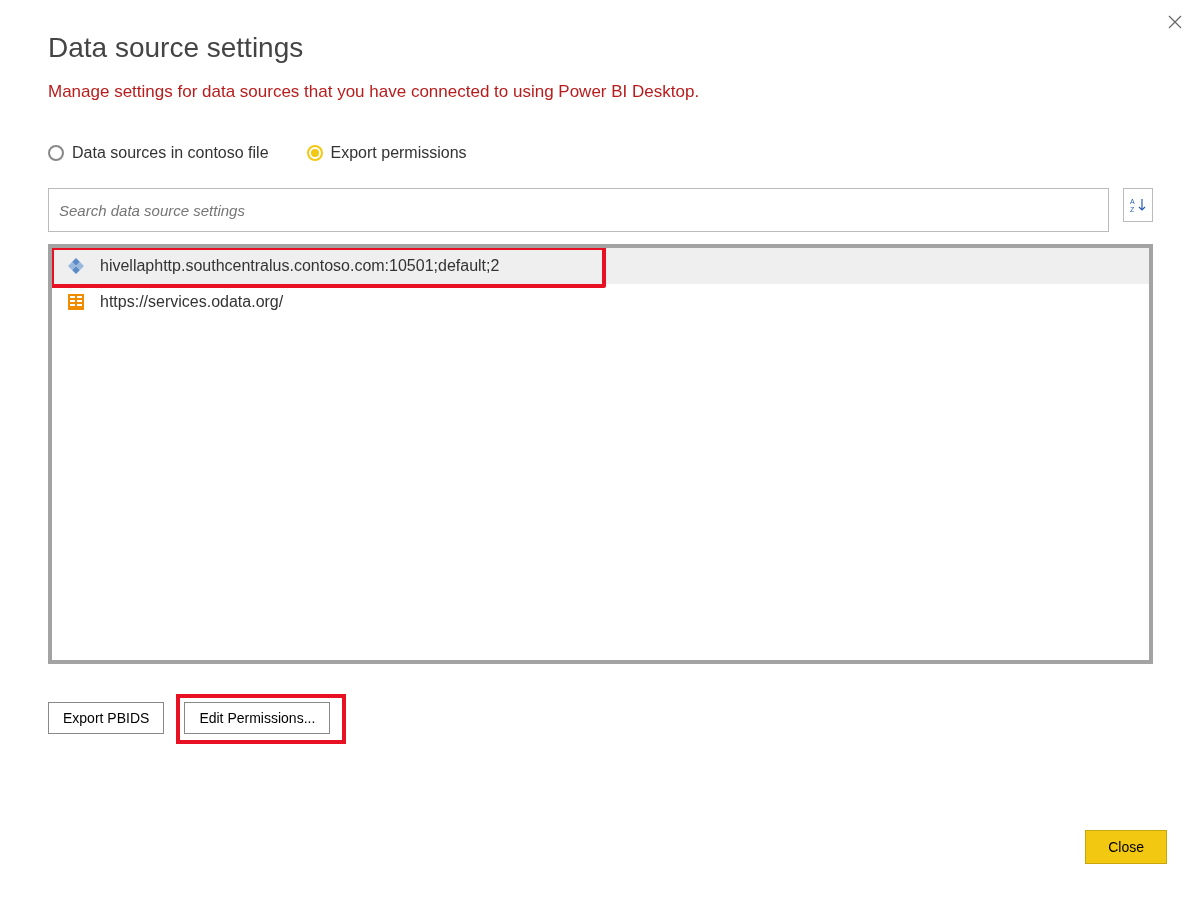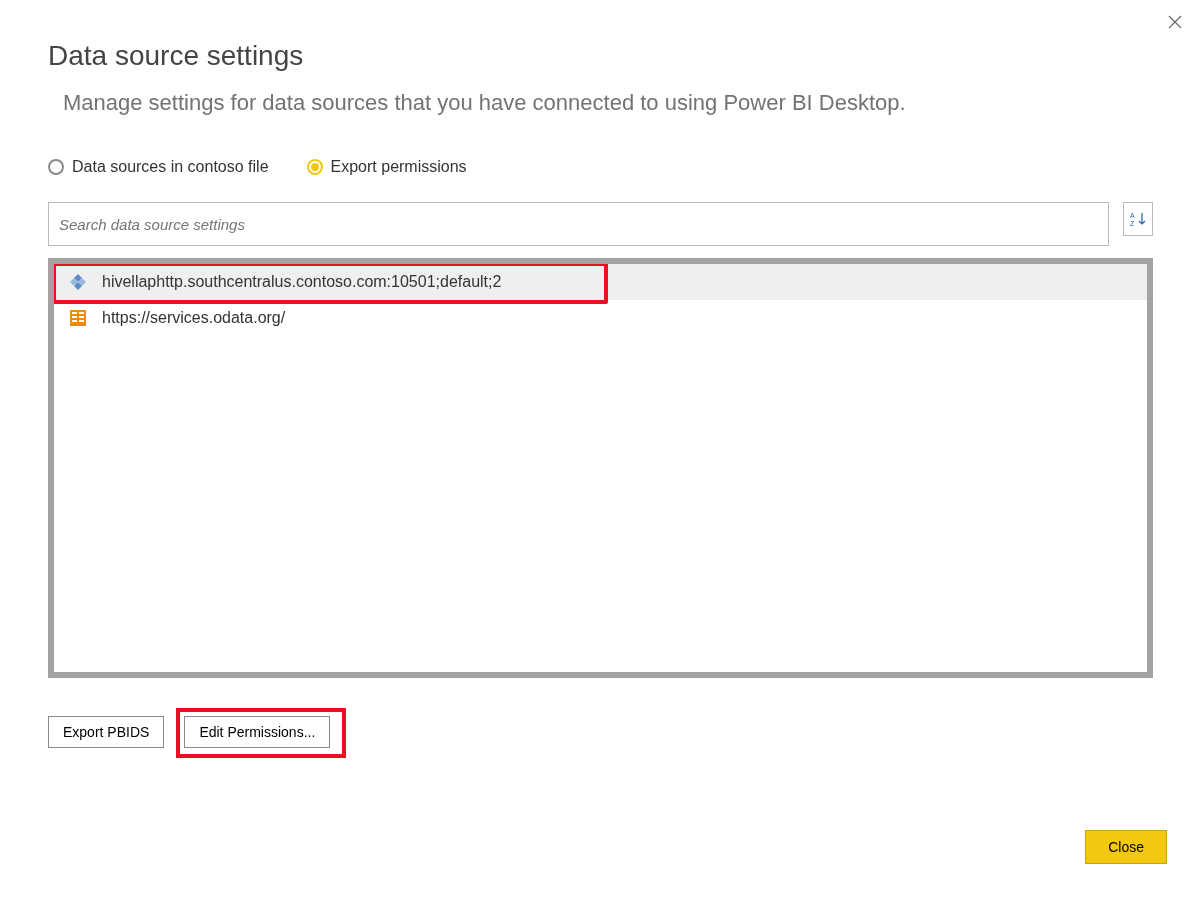--- a/index.html
+++ b/index.html
@@ -1,32 +1,32 @@
 <!DOCTYPE html>
 <html><head>
 <meta charset="utf-8">
 <style>
   * { box-sizing: border-box; font-family: "Segoe UI", -apple-system, sans-serif; }
   body { margin: 0; background: #fff; width: 1201px; height: 904px; position: relative; color: #333; }
-  .dialog { position: relative; width: 100%; height: 100%; padding: 40px 48px 30px 48px; }
+  .dialog { position: relative; width: 100%; height: 100%; padding: 32px 48px 30px 48px; }
   .close-x { position: absolute; top: 14px; right: 18px; cursor: pointer; }
   .title { font-size: 28px; font-weight: 400; color: #444; margin-bottom: 18px; }
-  .subtitle { font-size: 22px; color: #737373; margin-bottom: 42px; margin-left: 15px; }
+  .subtitle { font-size: 17px; color: #b91c1c; margin-bottom: 42px; }
 
   .radio-row { display: flex; gap: 38px; margin-bottom: 26px; align-items: center; }
   .radio-option { display: flex; align-items: center; gap: 8px; cursor: pointer; font-size: 16px; color: #333; }
   .radio-dot { width: 16px; height: 16px; border-radius: 50%; border: 2px solid #888; display: inline-flex; align-items: center; justify-content: center; flex-shrink: 0; }
   .radio-dot.selected-yellow { border-color: #f2c811; }
   .radio-dot.selected-yellow::after { content: ""; width: 8px; height: 8px; background: #f2c811; border-radius: 50%; }
 
   .search-row { display: flex; gap: 14px; align-items: stretch; margin-bottom: 12px; }
   .search-input { flex: 1; border: 1px solid #bbb; padding: 6px 10px; font-size: 15px; font-style: italic; color: #777; height: 44px; }
   .sort-btn { width: 30px; height: 34px; border: 1px solid #bbb; display: flex; align-items: center; justify-content: center; cursor: pointer; background: #fff; }
 
-  .list-box { border: 6px solid #a3a3a3; height: 420px; overflow: auto; position: relative; }
+  .list-box { border: 4px solid #a3a3a3; height: 420px; overflow: auto; position: relative; }
   .list-item { display: flex; align-items: center; gap: 14px; padding: 8px 14px; font-size: 16px; color: #333; cursor: pointer; }
   .list-item.selected { background: #efefef; }
   .icon-box { width: 20px; height: 20px; display: flex; align-items: center; justify-content: center; flex-shrink: 0; }
 
   .highlight-red { border: 4px solid #e81123; position: absolute; pointer-events: none; }
   .hl-item { top: -2px; left: -2px; width: 556px; height: 42px; border-radius: 2px; }
   .hl-edit { top: -8px; left: -8px; width: 170px; height: 50px; }
   .rel { position: relative; display: inline-block; }
 
   .button-row { display: flex; gap: 20px; margin-top: 38px; align-items: center; }

